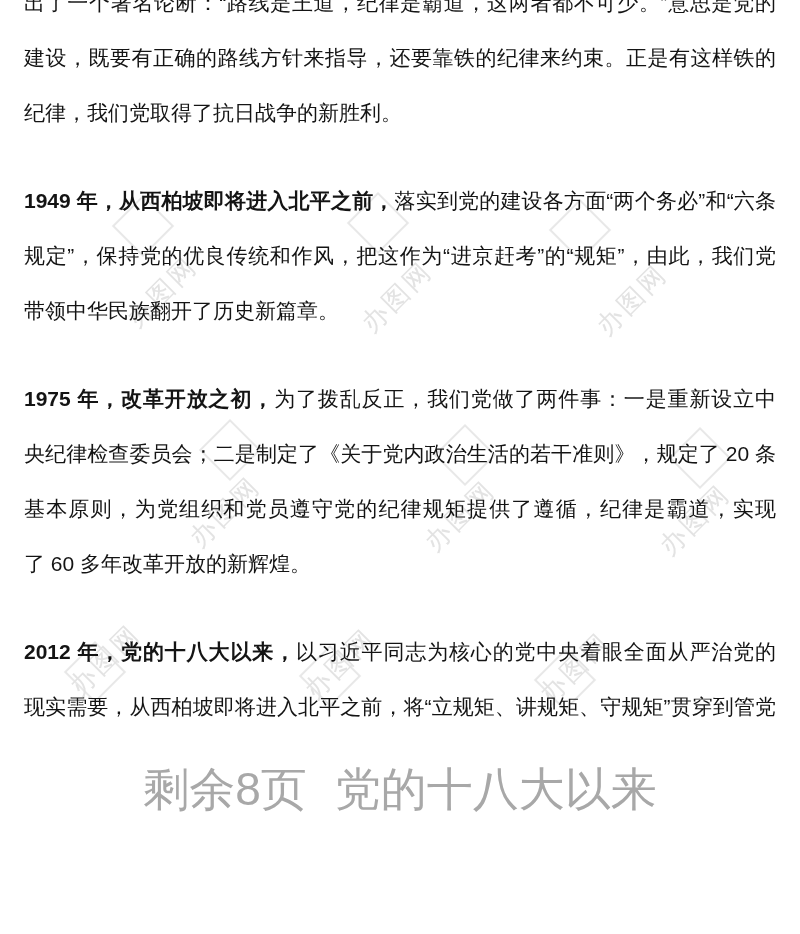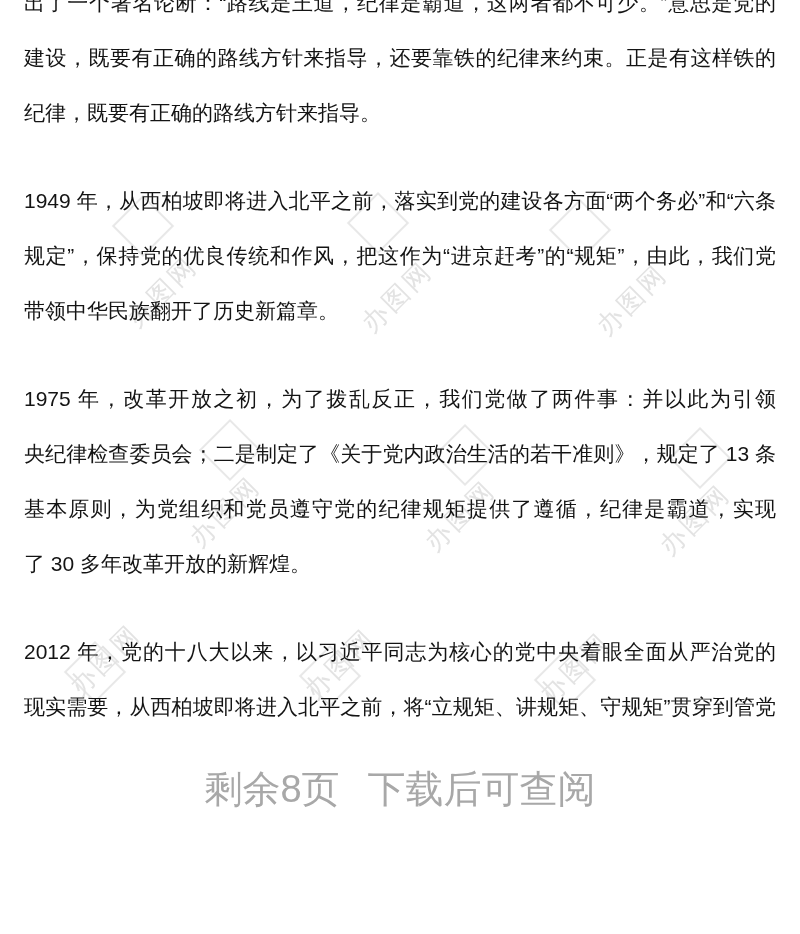--- a/index.html
+++ b/index.html
@@ -54,32 +54,32 @@
     font-size: 21px;
     line-height: 55px;
     white-space: nowrap;
     text-align: justify;
     text-align-last: left;
   }
   .line.fill {
     text-align-last: justify;
   }
   .run-bold {
-    font-weight: 400;
+    font-weight: 700;
   }
   
   .footer {
     position: relative;
     z-index: 1;
     margin-top: 33px;
     display: flex;
     justify-content: center;
     align-items: center;
     gap: 28px;
-    font-size: 38px;
+    font-size: 46px;
     line-height: 44px;
   }
 </style>
 </head>
 <body>
 
 <div class="page">
 
   <div class="watermark-layer">
       <div class="wm-diamond" style="left: 143px; top: 226px; border-color: rgb(232, 232, 232);"></div>
@@ -99,37 +99,37 @@
       <div class="wm-text" style="left: 695px; top: 520px; color: rgb(227, 227, 227);">办图网</div>
       <div class="wm-text" style="left: 105px; top: 660px; color: rgb(227, 227, 227);">办图网</div>
       <div class="wm-text" style="left: 340px; top: 664px; color: rgb(227, 227, 227);">办图网</div>
       <div class="wm-text" style="left: 575px; top: 668px; color: rgb(227, 227, 227);">办图网</div>
     </div>
 
   <div class="content" style="color: rgb(20, 20, 20);">
       <div class="para">
         <div class="line fill"><span class="run">出了一个著名论断：“路线是王道，纪律是霸道，这两者都不可少。”意思是党的</span></div>
         <div class="line fill"><span class="run">建设，既要有正确的路线方针来指导，还要靠铁的纪律来约束。正是有这样铁的</span></div>
-        <div class="line"><span class="run">纪律，既要有正确的路线方针来指导。</span></div>
+        <div class="line"><span class="run">纪律，我们党取得了抗日战争的新胜利。</span></div>
       </div>
       <div class="para">
         <div class="line fill"><span class="run run-bold">1949 年，从西柏坡即将进入北平之前，</span><span class="run">落实到党的建设各方面“两个务必”和“六条</span></div>
         <div class="line fill"><span class="run">规定”，保持党的优良传统和作风，把这作为“进京赶考”的“规矩”，由此，我们党</span></div>
         <div class="line"><span class="run">带领中华民族翻开了历史新篇章。</span></div>
       </div>
       <div class="para">
-        <div class="line fill"><span class="run run-bold">1975 年，改革开放之初，</span><span class="run">为了拨乱反正，我们党做了两件事：并以此为引领</span></div>
-        <div class="line fill"><span class="run">央纪律检查委员会；二是制定了《关于党内政治生活的若干准则》，规定了 13 条</span></div>
+        <div class="line fill"><span class="run run-bold">1975 年，改革开放之初，</span><span class="run">为了拨乱反正，我们党做了两件事：一是重新设立中</span></div>
+        <div class="line fill"><span class="run">央纪律检查委员会；二是制定了《关于党内政治生活的若干准则》，规定了 20 条</span></div>
         <div class="line fill"><span class="run">基本原则，为党组织和党员遵守党的纪律规矩提供了遵循，纪律是霸道，实现</span></div>
-        <div class="line"><span class="run">了 30 多年改革开放的新辉煌。</span></div>
+        <div class="line"><span class="run">了 60 多年改革开放的新辉煌。</span></div>
       </div>
       <div class="para">
         <div class="line fill"><span class="run run-bold">2012 年，党的十八大以来，</span><span class="run">以习近平同志为核心的党中央着眼全面从严治党的</span></div>
         <div class="line fill"><span class="run">现实需要，从西柏坡即将进入北平之前，将“立规矩、讲规矩、守规矩”贯穿到管党</span></div>
       </div>
     </div>
 
   <div class="footer" style="color: rgb(168, 168, 168);">
     <span>剩余8页</span>
-    <span>下载后可查阅</span>
+    <span>党的十八大以来</span>
   </div>
 
 </div>
 
 </body></html>

